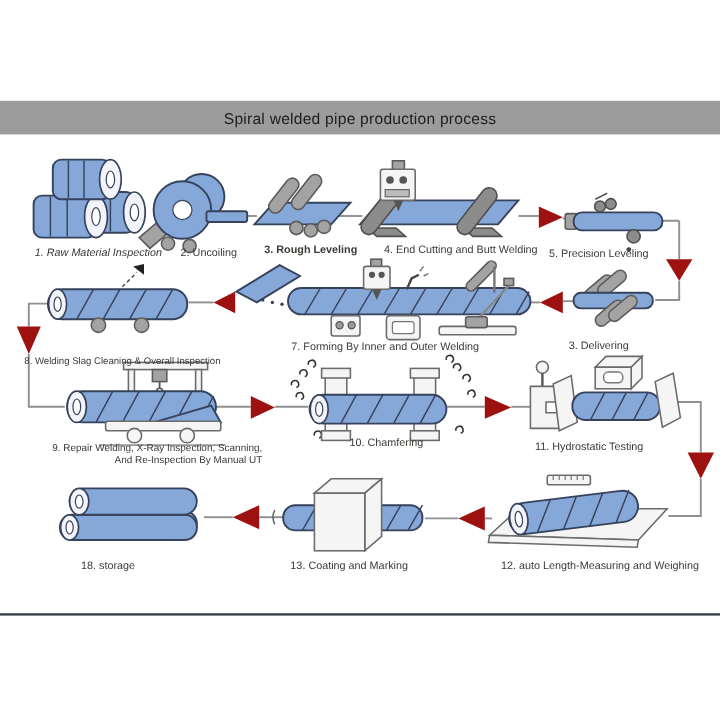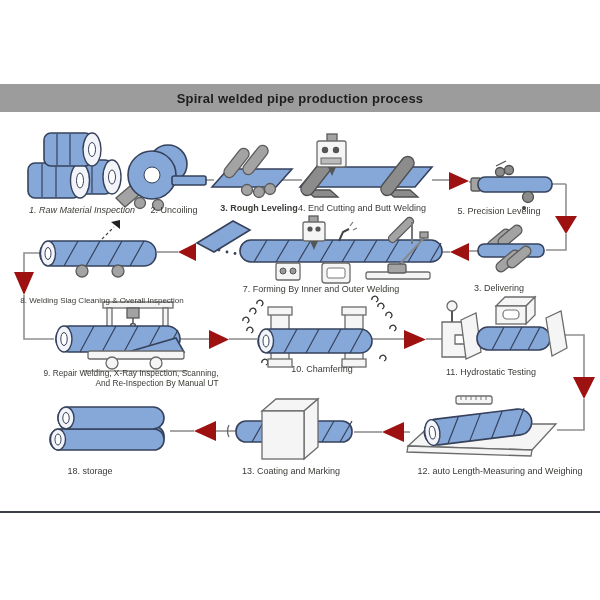--- a/index.html
+++ b/index.html
@@ -1,20 +1,20 @@
 <!DOCTYPE html>
 <html><head>
 <meta charset="utf-8">
 <style>
   html,body{margin:0;padding:0;background:#fff;}
   #canvas{position:relative;width:600px;height:600px;background:#ffffff;overflow:hidden;
           font-family:"Liberation Sans",sans-serif;}
   .title-bar{position:absolute;left:0;top:84px;width:600px;height:28px;background:#9c9c9c;
              display:flex;align-items:center;justify-content:center;}
-  .title-bar span{font-size:13px;font-weight:bold;color:#1d1d1d;letter-spacing:.2px;}
+  .title-bar span{font-size:13px;font-weight:normal;color:#1d1d1d;letter-spacing:.2px;}
   #diagram{position:absolute;left:0;top:0;}
   .lbl{position:absolute;transform:translateX(-50%);white-space:nowrap;font-size:9px;
        color:#3b3a36;text-align:center;}
   .lbl-sm{font-size:8px;}
   .lbl2{position:absolute;transform:translateX(-50%);text-align:right;font-size:8.3px;
         line-height:10px;color:#3b3a36;white-space:nowrap;}
   .bottom-rule{position:absolute;left:0;top:511px;width:600px;height:2px;background:#3a3f4a;}
   
   .pp{fill:#86a8d9;stroke:#36425c;stroke-width:1.6;}
   .sp{stroke:#36425c;stroke-width:1.2;fill:none;}
@@ -257,21 +257,21 @@
       <polygon class="rd" points="404,330 404,349 426,339.5"></polygon>
       <polygon class="rd" points="573,377 595,377 584,399"></polygon>
       <polygon class="rd" points="404,422 404,442 382,432"></polygon>
       <polygon class="rd" points="216,421 216,441 194,431"></polygon>
     </g>
   </svg>
 
   <div class="lbl" style="left:82px;top:205px;font-style:italic;">1. Raw Material Inspection</div>
   <div class="lbl" style="left:174px;top:205px;">2. Uncoiling</div>
   <div class="lbl" style="left:259px;top:203px;font-weight:bold;">3. Rough Leveling</div>
-  <div class="lbl" style="left:362px;top:203px;text-align:center;">4. End Cutting and Butt Welding</div>
+  <div class="lbl" style="left:384px;top:203px;text-align:center;">4. End Cutting and Butt Welding</div>
   <div class="lbl" style="left:499px;top:206px;">5. Precision Leveling</div>
   <div class="lbl" style="left:499px;top:283px;">3. Delivering</div>
   <div class="lbl" style="left:321px;top:284px;">7. Forming By Inner and Outer Welding</div>
   <div class="lbl lbl-sm" style="left:102px;top:296px;">8. Welding Slag Cleaning &amp; Overall Inspection</div>
   <div class="lbl2" style="left:131px;top:368px;">
     <div>9. Repair Welding, X-Ray Inspection, Scanning,</div>
     <div>And Re-Inspection By Manual UT</div>
   </div>
   <div class="lbl" style="left:322px;top:364px;">10. Chamfering</div>
   <div class="lbl" style="left:491px;top:367px;">11. Hydrostatic Testing</div>

